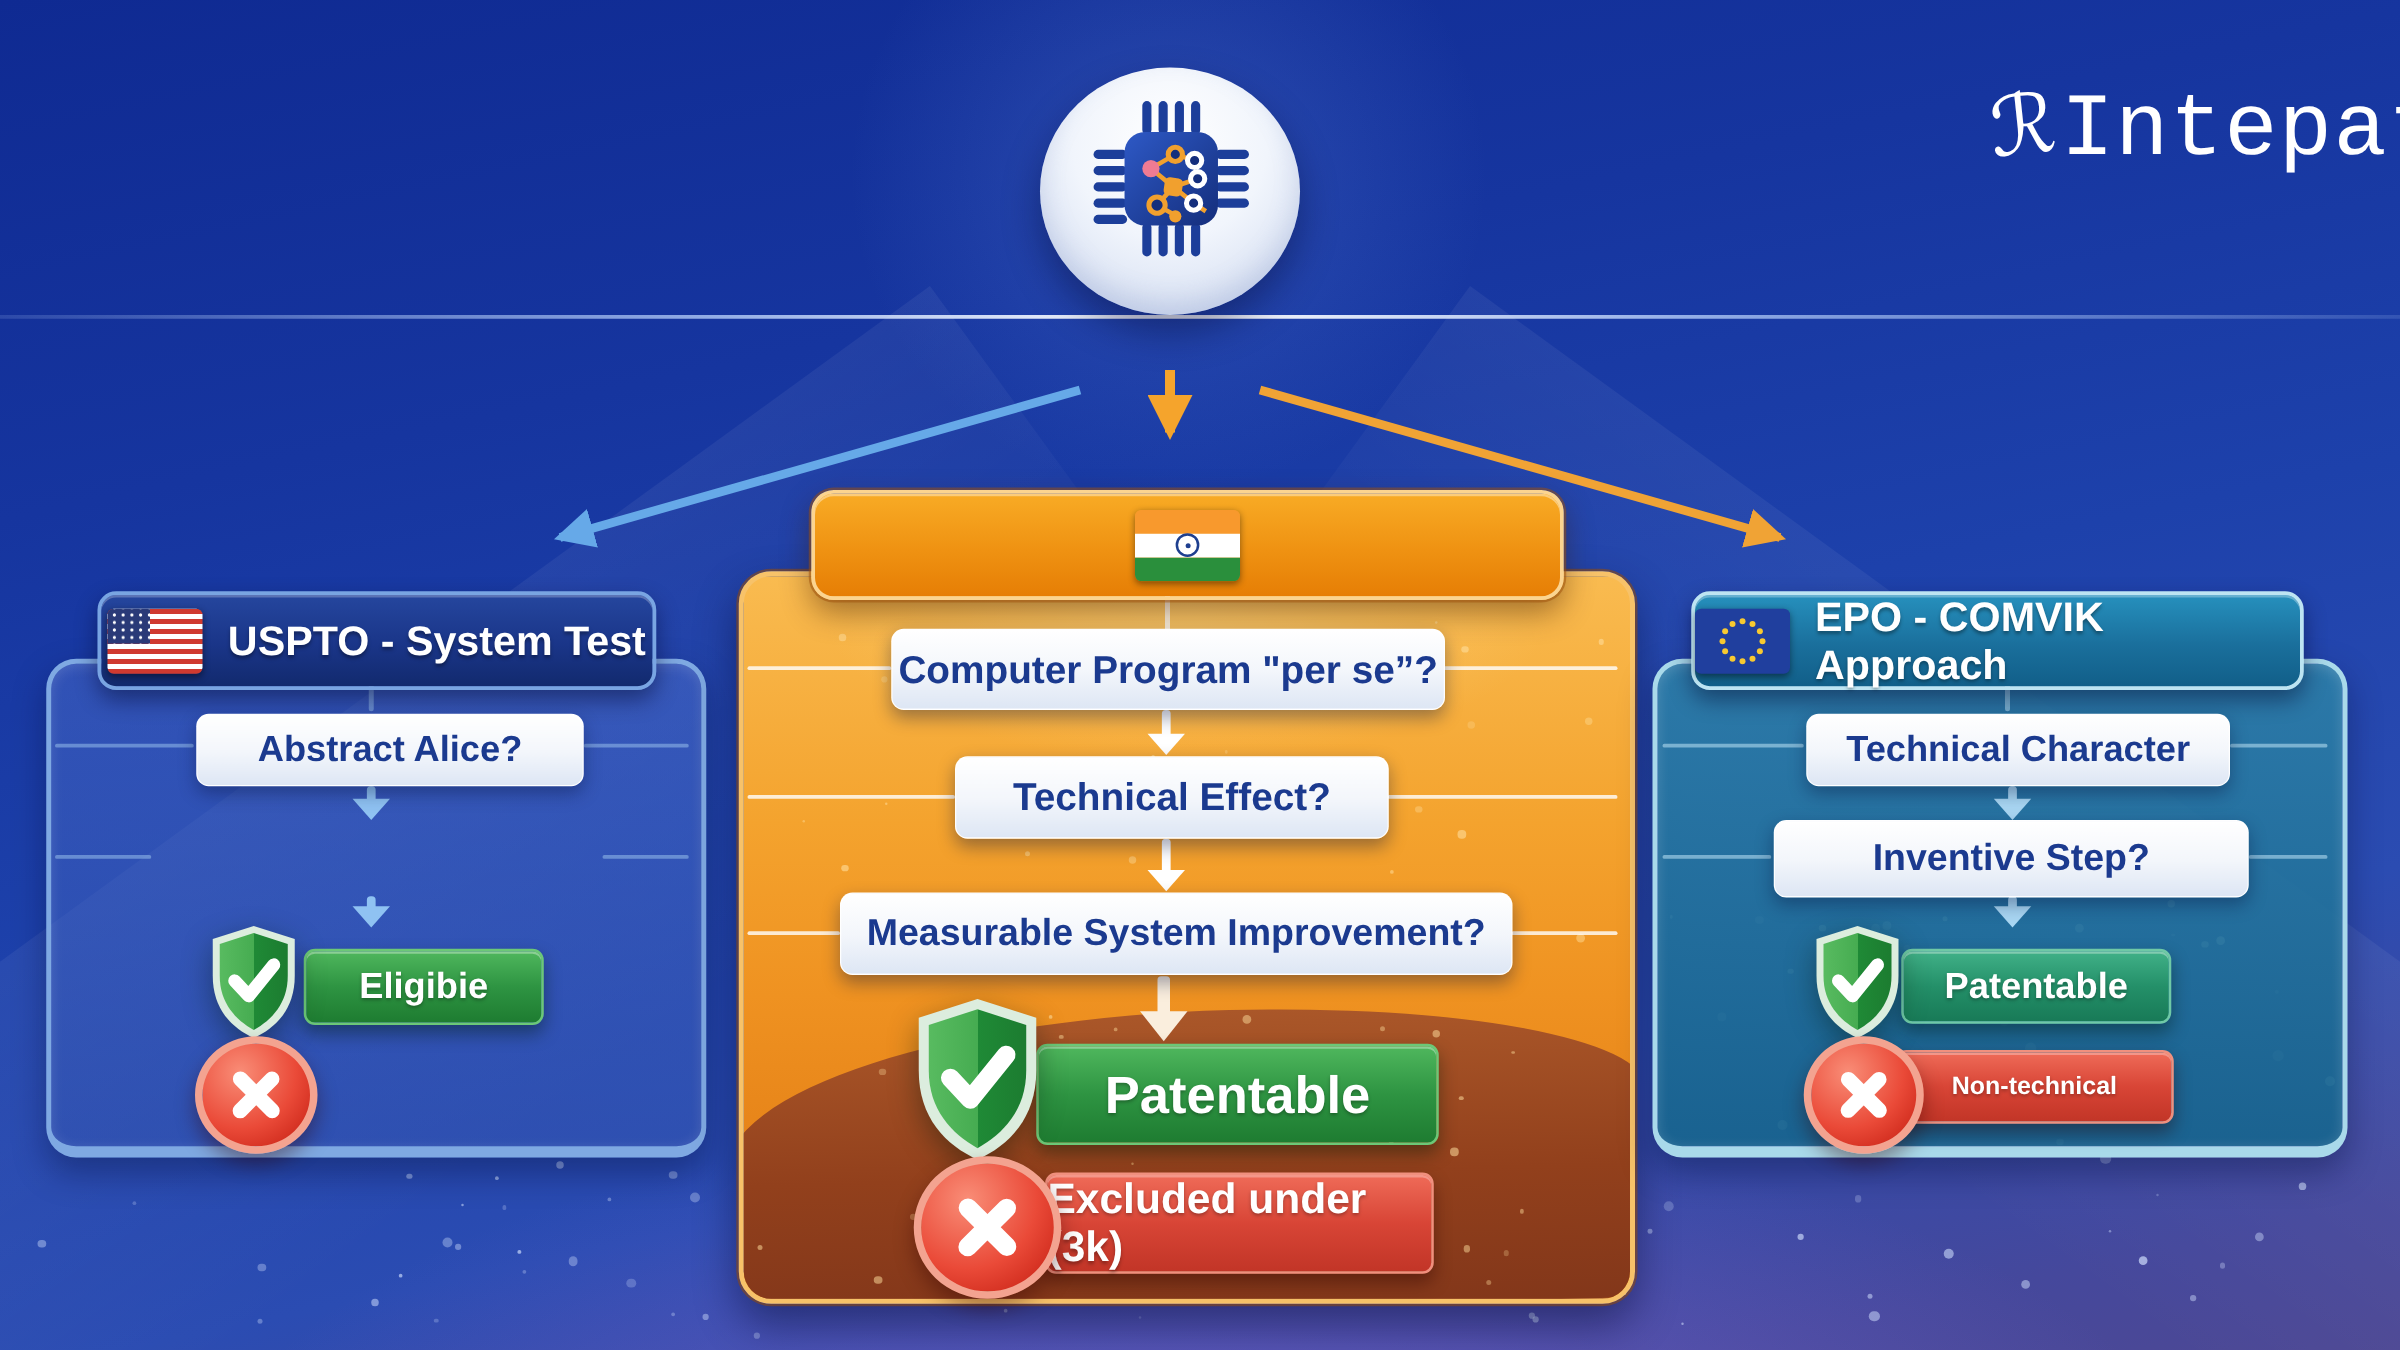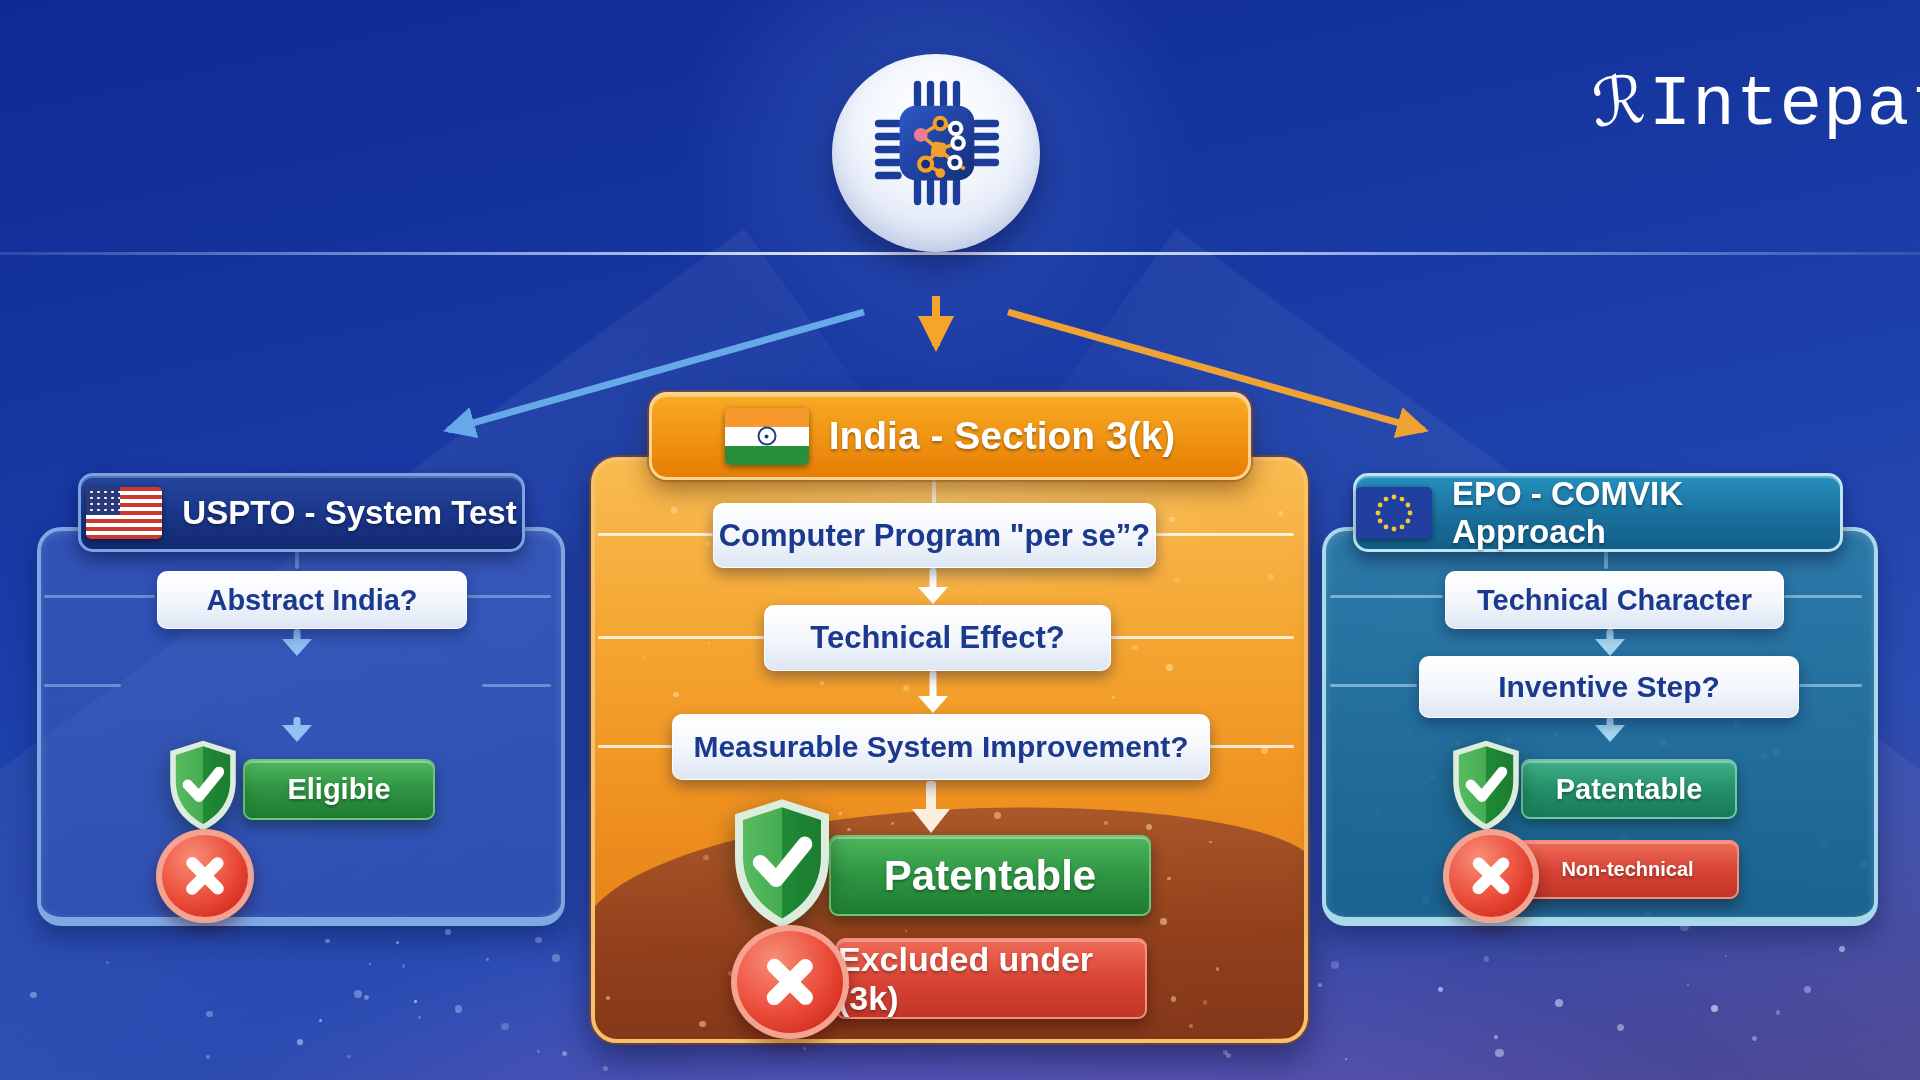--- a/index.html
+++ b/index.html
@@ -179,21 +179,21 @@
   <div class="panel-header uspto-header">
     <span class="flag flag-us">
         <span class="canton"></span>
       </span>
     <span>USPTO - System Test</span>
   </div>
   <div class="vl c-us" style="left:295px;top:546px;height:23px"></div>
   <div class="hl c-us" style="left:44px;top:595px;width:111px"></div>
   <div class="hl c-us" style="left:467px;top:595px;width:84px"></div>
   <div class="white-box" style="left:157px;top:571px;width:308px;height:56px;font-size:29px">
-    <span>Abstract India?</span>
+    <span>Abstract Alice?</span>
   </div>
   <div class="arr" style="--c:#8fc2f2;left:280px;top:629px;height:27px"></div>
   <div class="hl c-us" style="left:44px;top:684px;width:77px"></div>
   <div class="hl c-us" style="left:482px;top:684px;width:69px"></div>
   <div class="arr" style="--c:#8fc2f2;left:280px;top:717px;height:25px"></div>
 
   <svg class="shield" style="left:163px;top:739px;width:80px;height:93px" viewBox="0 0 100 116">
     <defs>
         <linearGradient id="sg" x1="0" y1="0" x2="1" y2="0">
       <stop offset="0" stop-color="#58bb60"></stop>
@@ -283,21 +283,20 @@
       <div class="dot" style="left: 269.5px; top: 525.2px; width: 5.7px; height: 5.7px; opacity: 0.45; background: rgb(255, 223, 158);"></div>
     </div>
   <div class="panel-header india-header">
     <span class="flag flag-in">
       <span class="b1"></span>
         <span class="b2">
           <span class="chakra"></span>
         </span>
         <span class="b3"></span>
     </span>
-    <span>India - Section 3(k)</span>
   </div>
   <div class="vl c-in" style="left:932px;top:474px;height:31px"></div>
   <div class="hl c-in" style="left:598px;top:533px;width:115px"></div>
   <div class="hl c-in" style="left:1154px;top:533px;width:140px"></div>
   <div class="white-box" style="left:713px;top:503px;width:441px;height:63px;font-size:31px">
     <span>Computer Program "per se”?</span>
   </div>
   <div class="arr" style="--c:#ffffff;left:916px;top:568px;height:36px"></div>
   <div class="hl c-in" style="left:598px;top:636px;width:166px"></div>
   <div class="hl c-in" style="left:1110px;top:636px;width:184px"></div>

